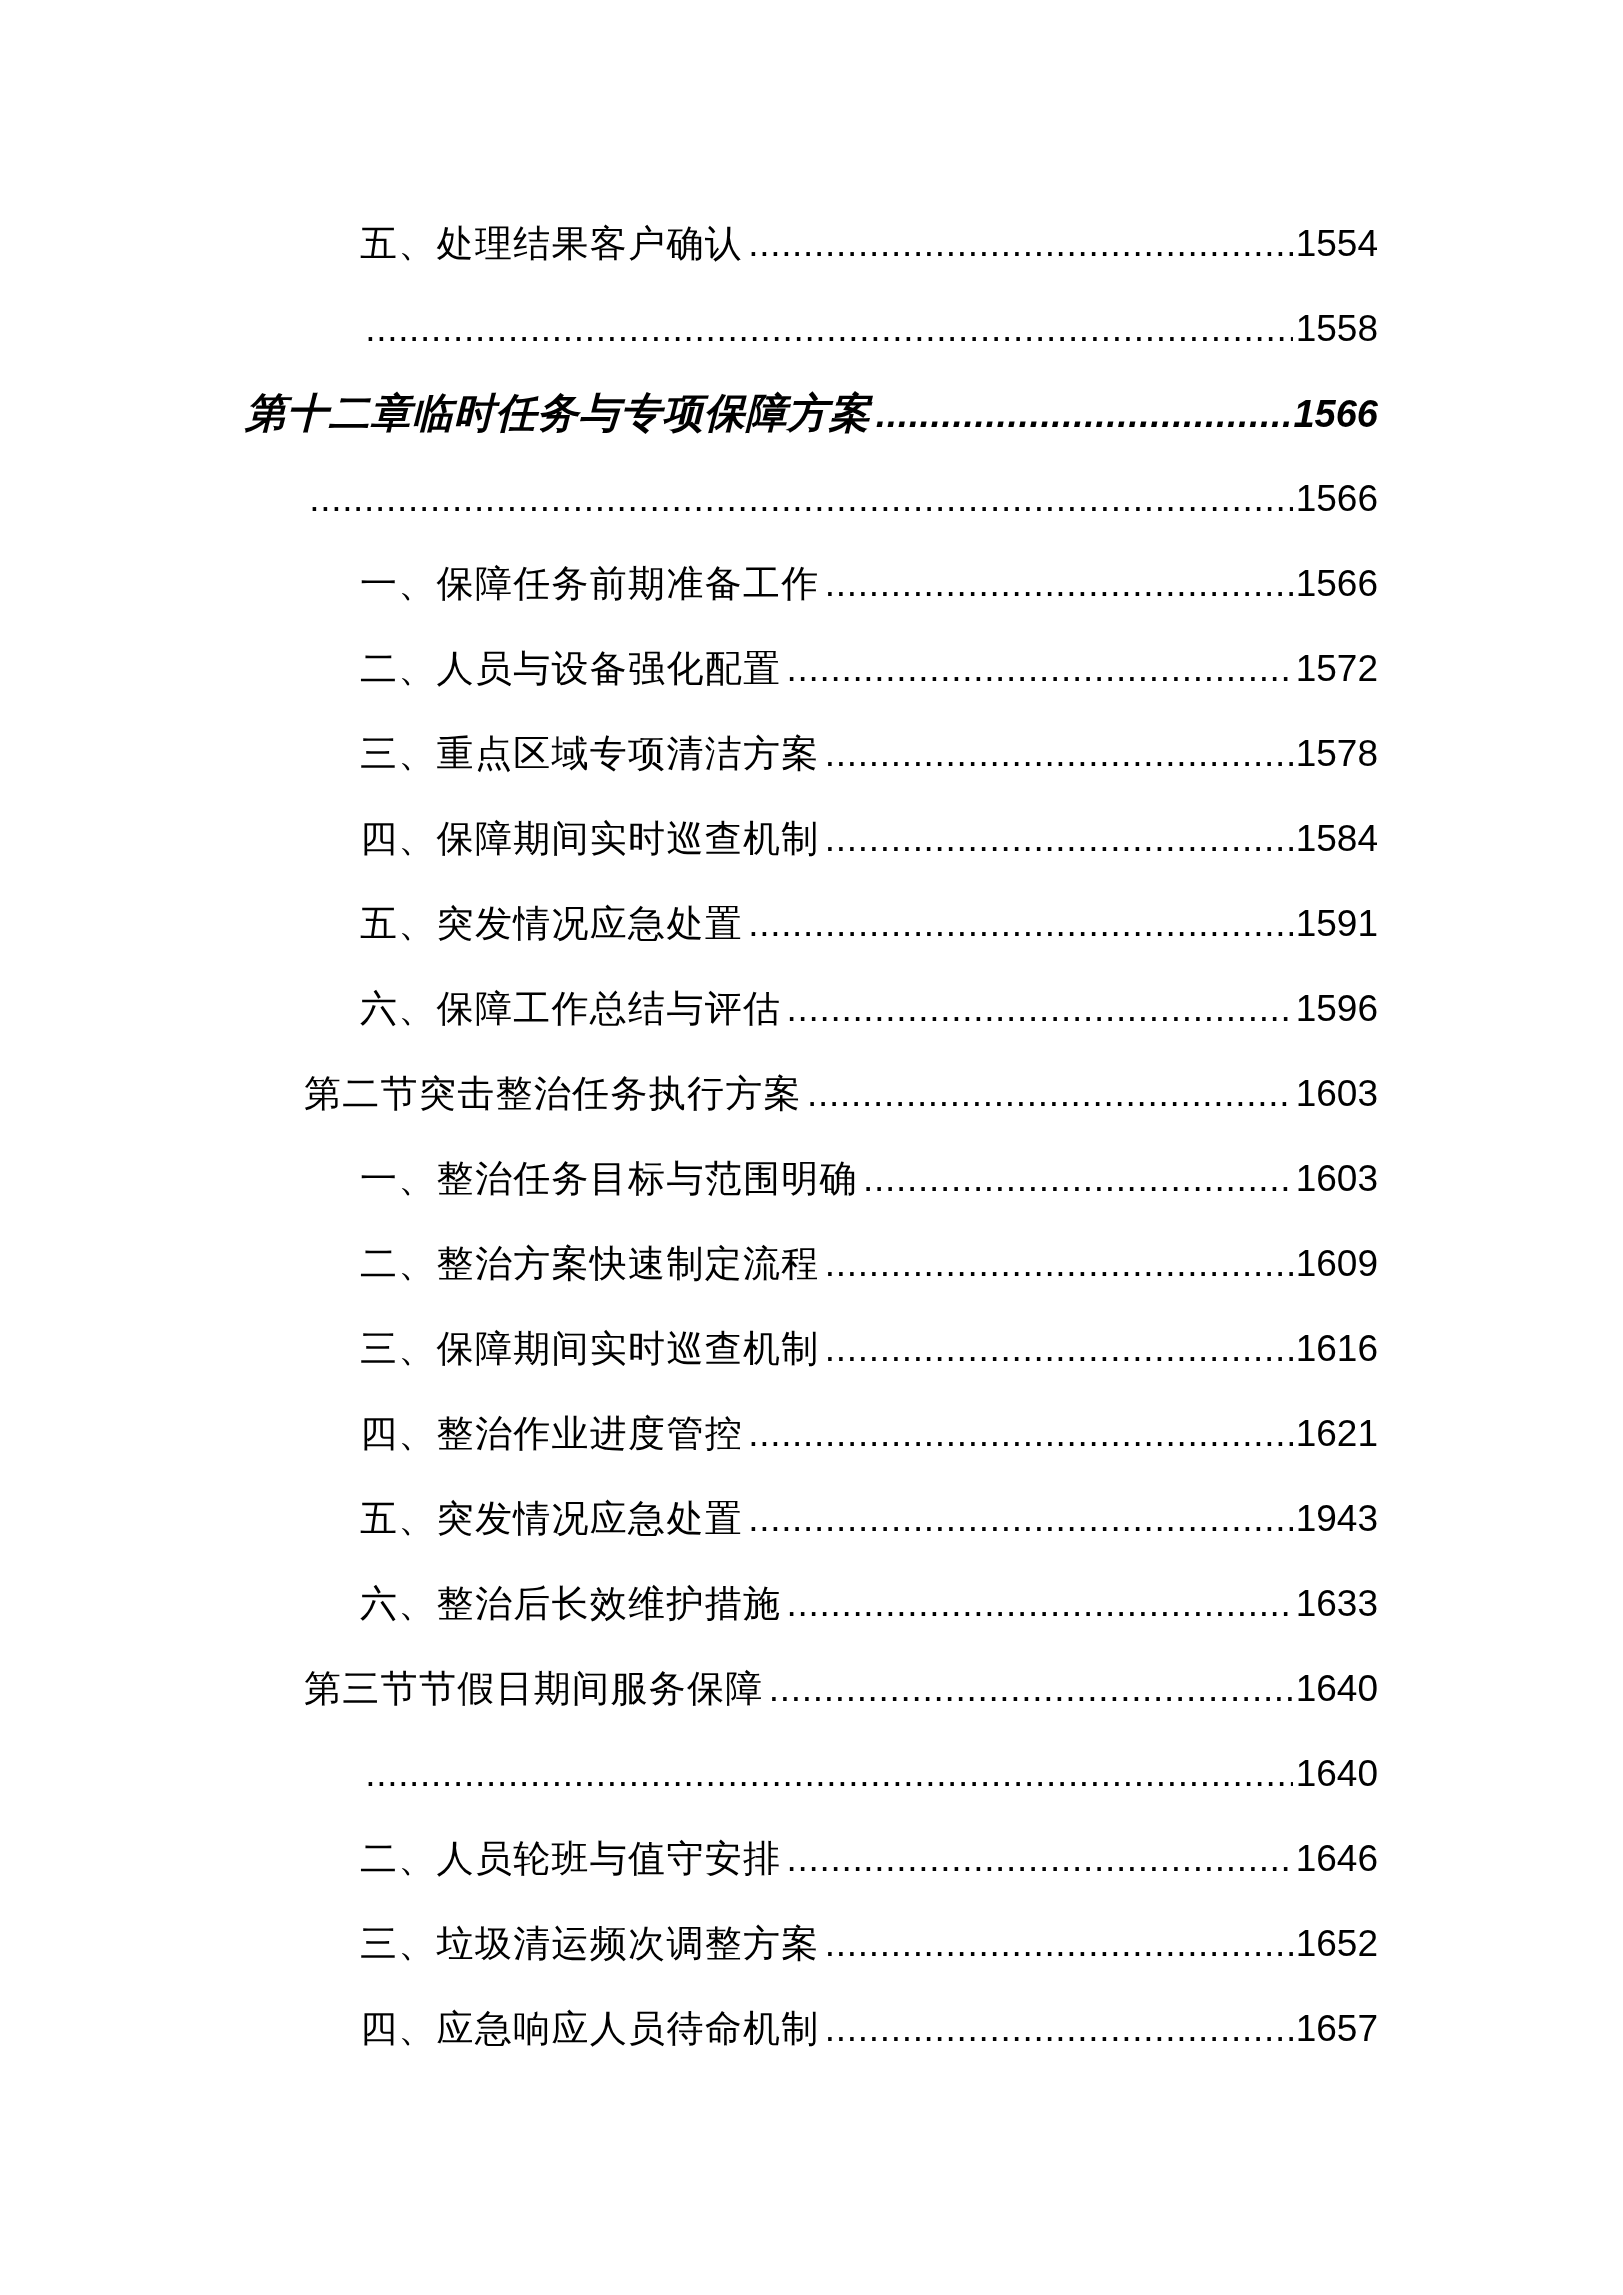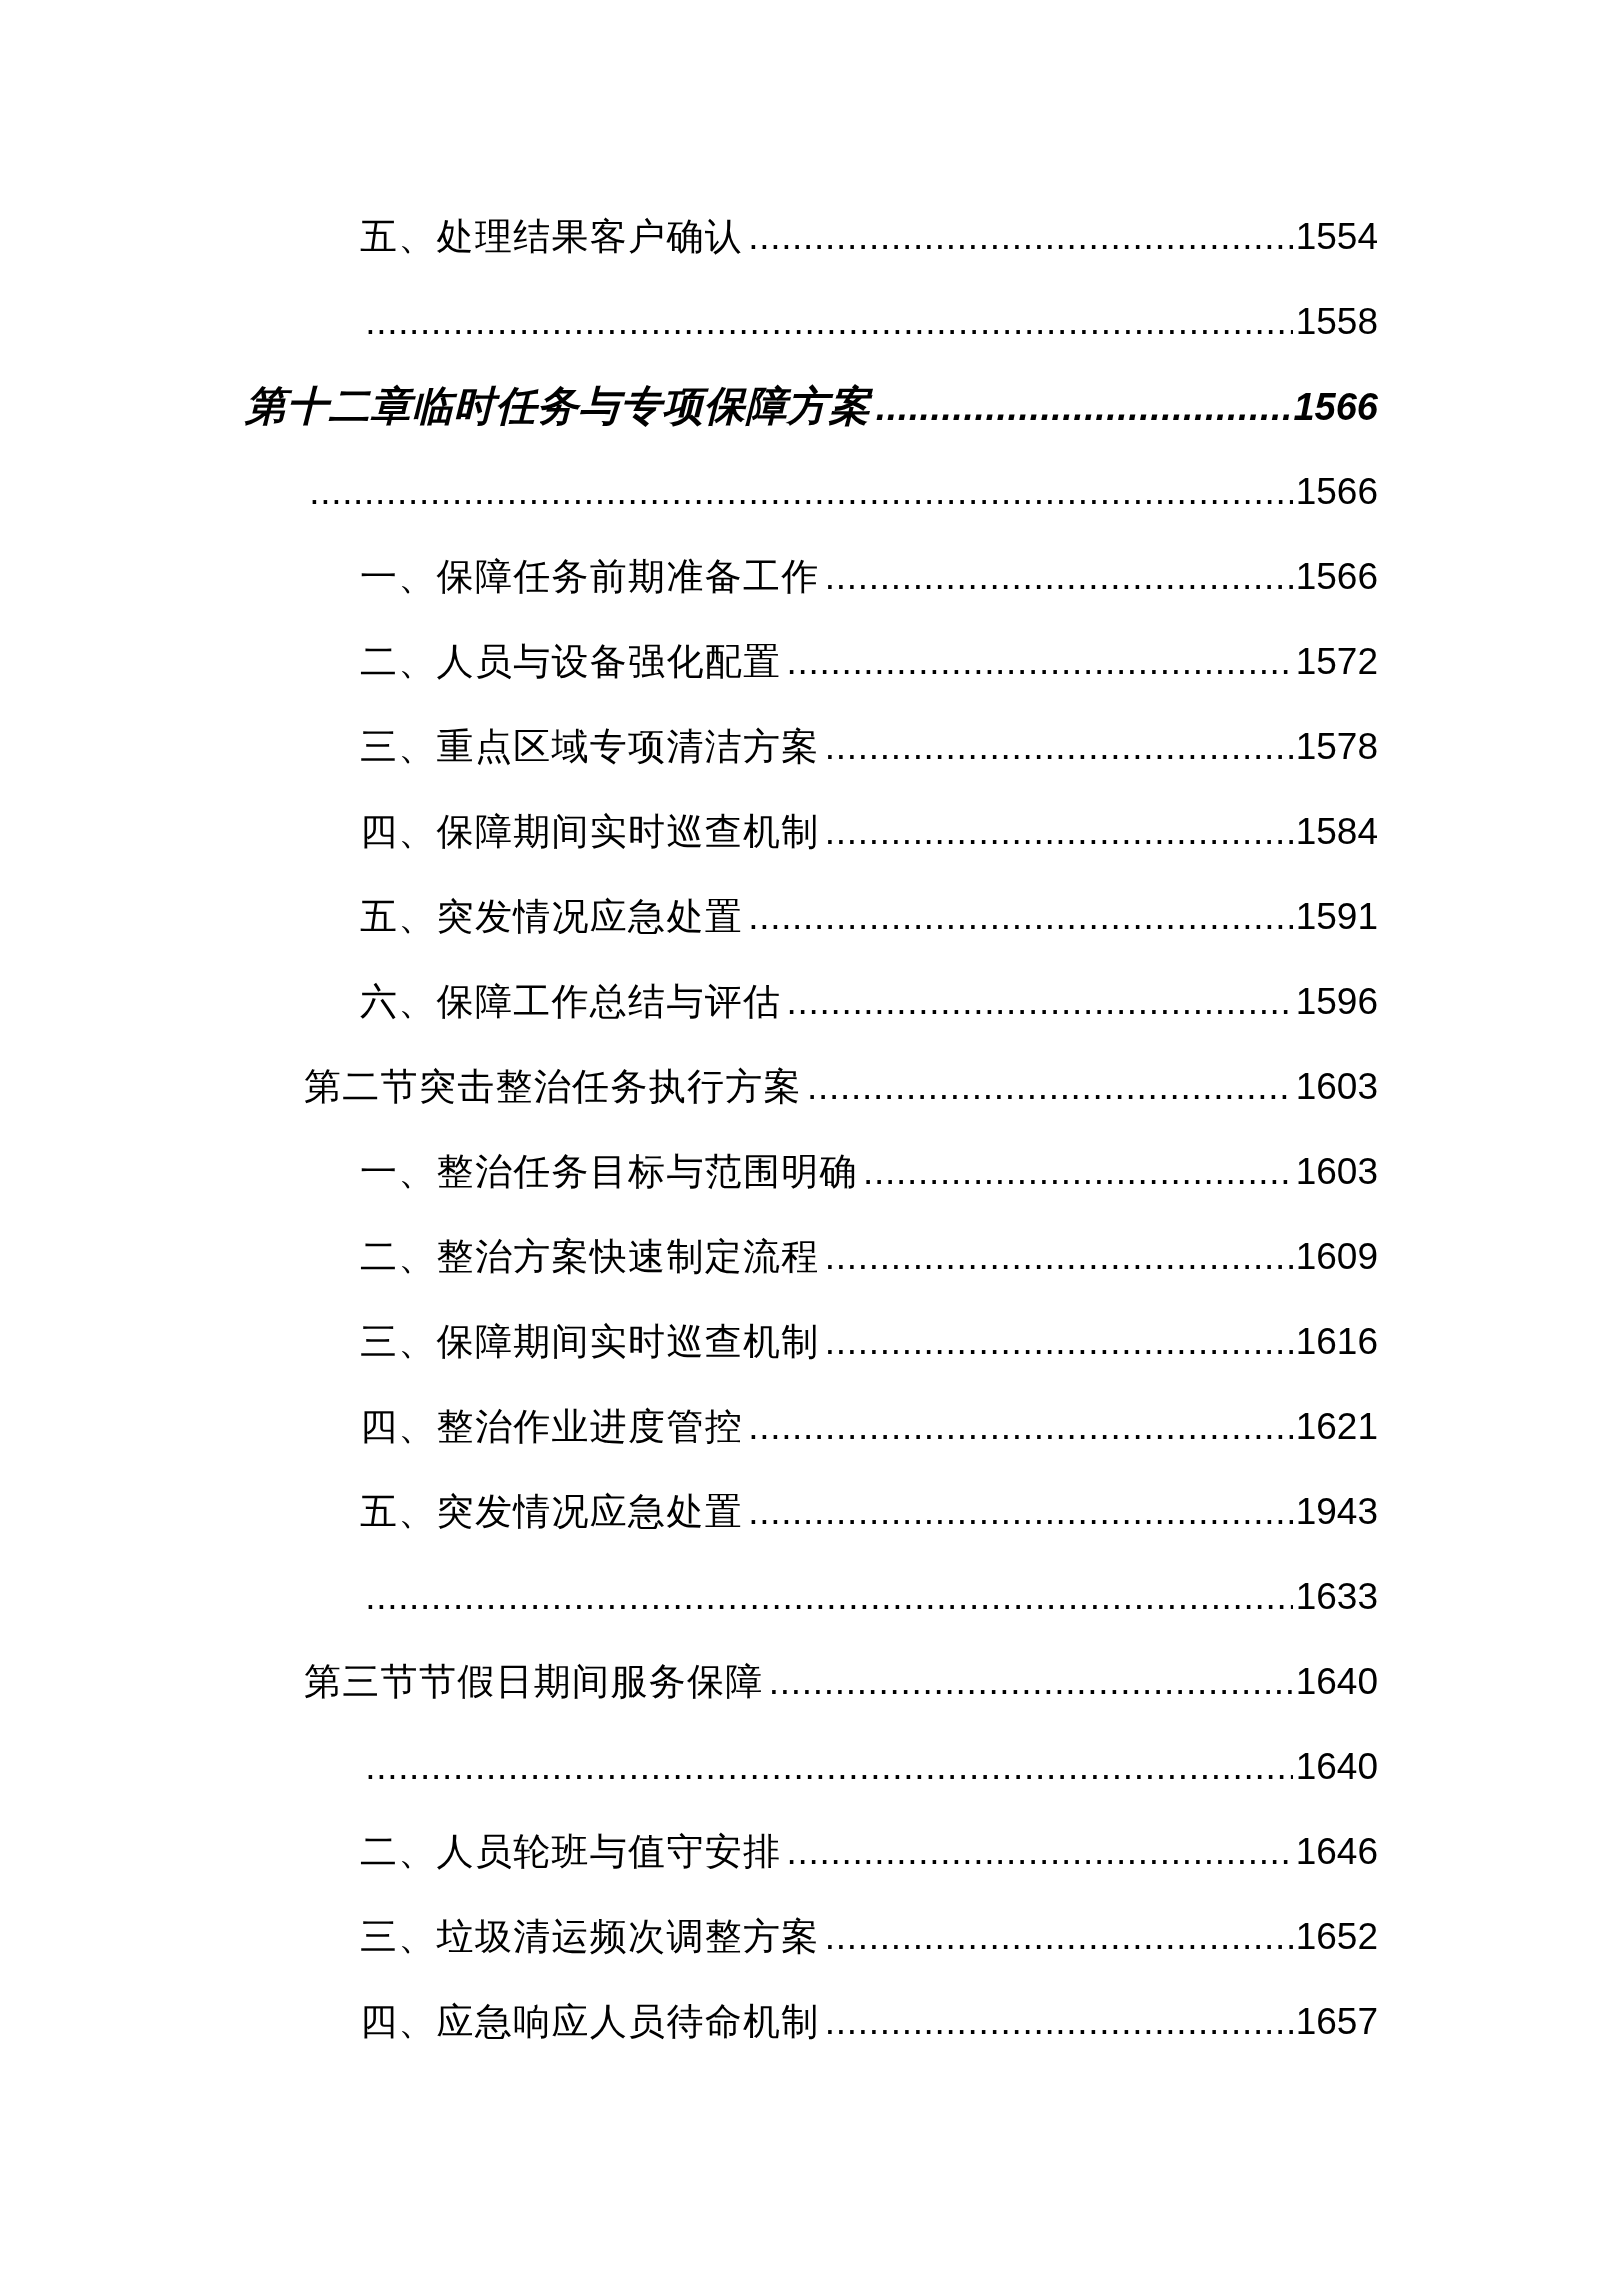--- a/index.html
+++ b/index.html
@@ -15,21 +15,21 @@
     color: #000000;
     font-family: "Liberation Serif", "DejaVu Serif", serif;
   }
   .page {
     position: absolute;
     inset: 0;
   }
   .toc-list {
     position: absolute;
     left: 245px;
-    top: 194px;
+    top: 201px;
     width: 1133px;
   }
   .row {
     display: flex;
     align-items: baseline;
     height: 85px;
     line-height: 85px;
     white-space: nowrap;
   }
   .row .title {
@@ -154,20 +154,21 @@
     <span class="page-num">1621</span>
   </div>
 
   <div class="row item">
     <span class="title">五、突发情况应急处置</span>
     <span class="leader" aria-hidden="true">............................................................................................................................................................................................................................................................................................................</span>
     <span class="page-num">1943</span>
   </div>
 
   <div class="row item">
+    <span class="title">六、整治后长效维护措施</span>
     <span class="leader" aria-hidden="true">............................................................................................................................................................................................................................................................................................................</span>
     <span class="page-num">1633</span>
   </div>
 
   <div class="row section">
     <span class="title">第三节节假日期间服务保障</span>
     <span class="leader" aria-hidden="true">............................................................................................................................................................................................................................................................................................................</span>
     <span class="page-num">1640</span>
   </div>
 

